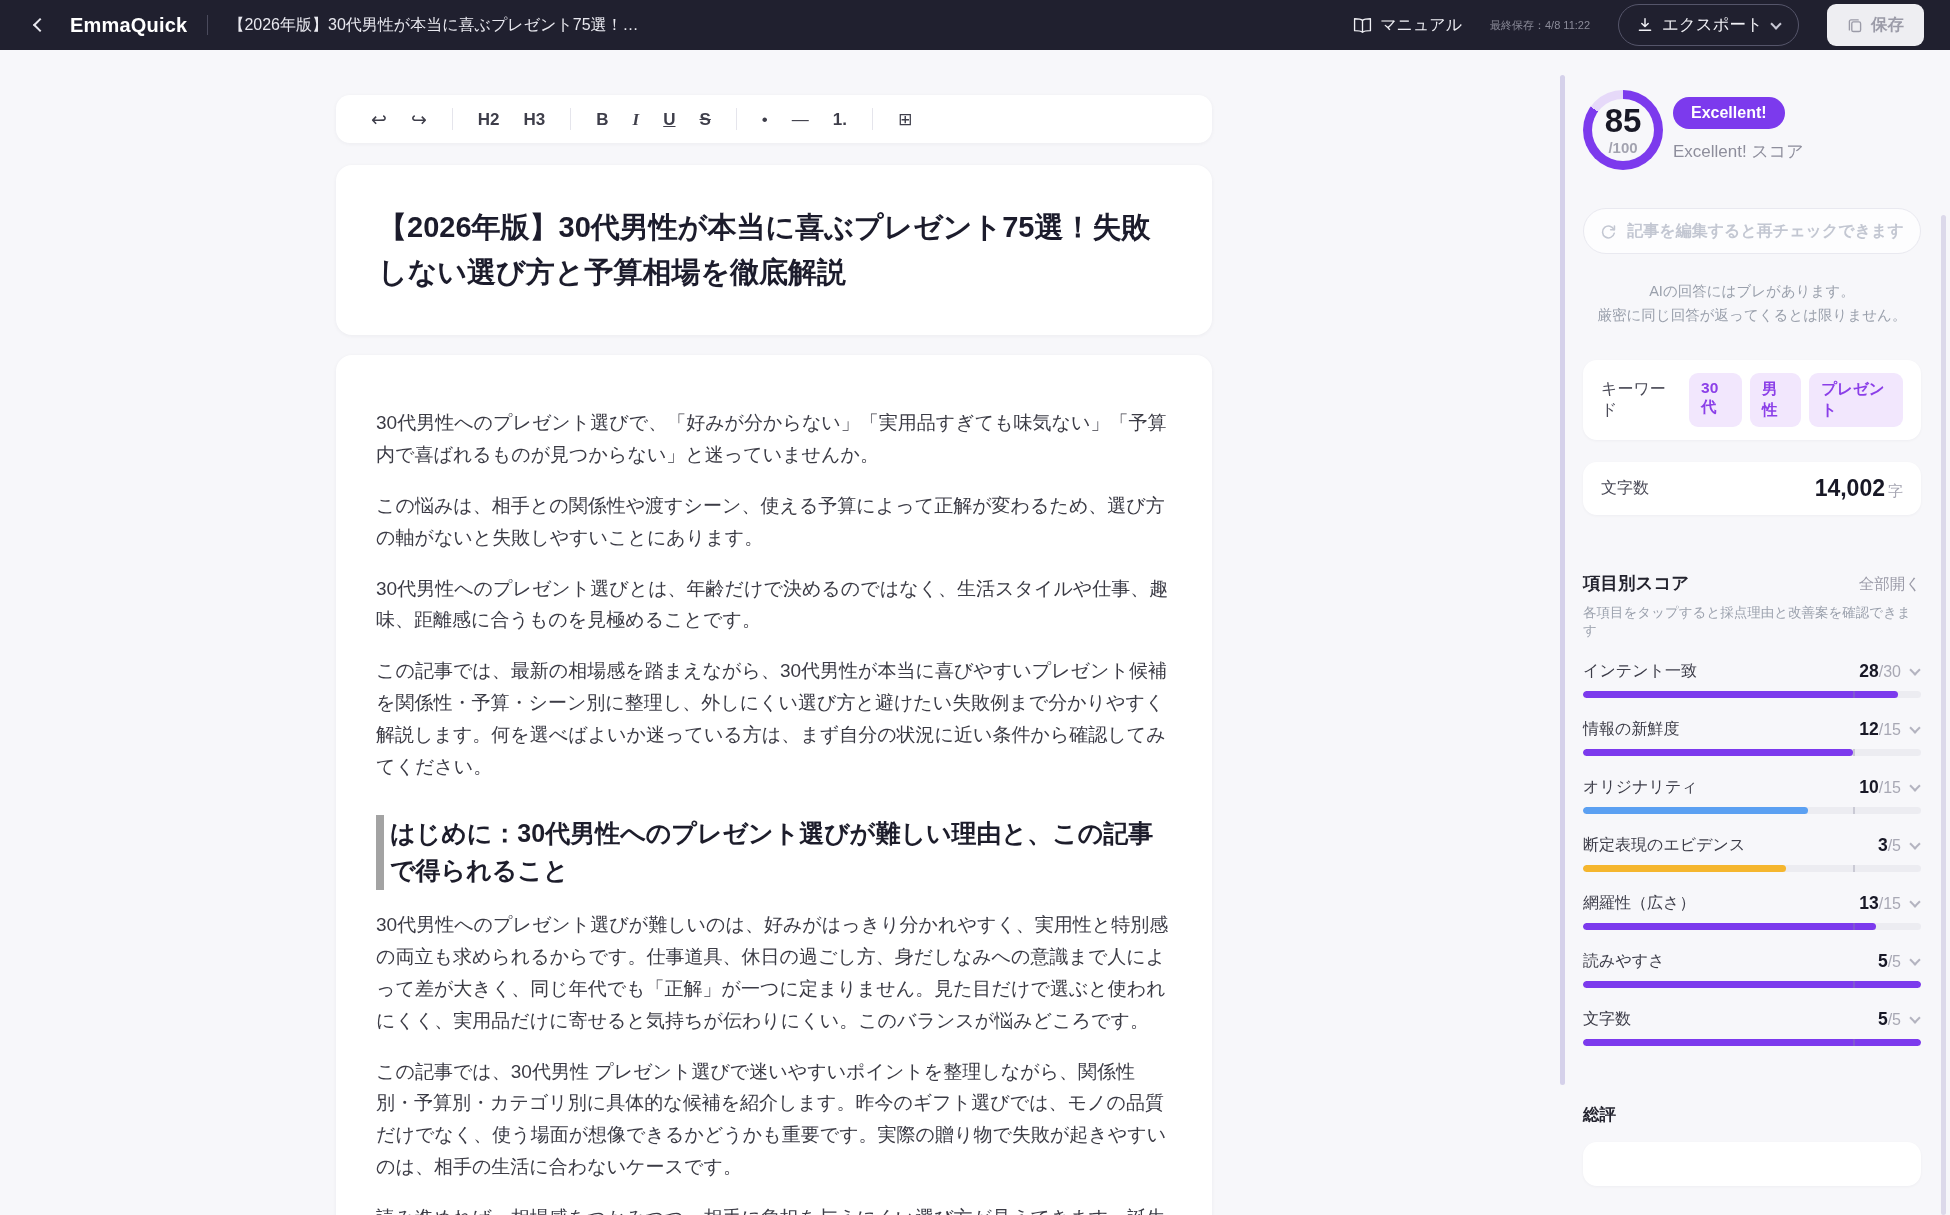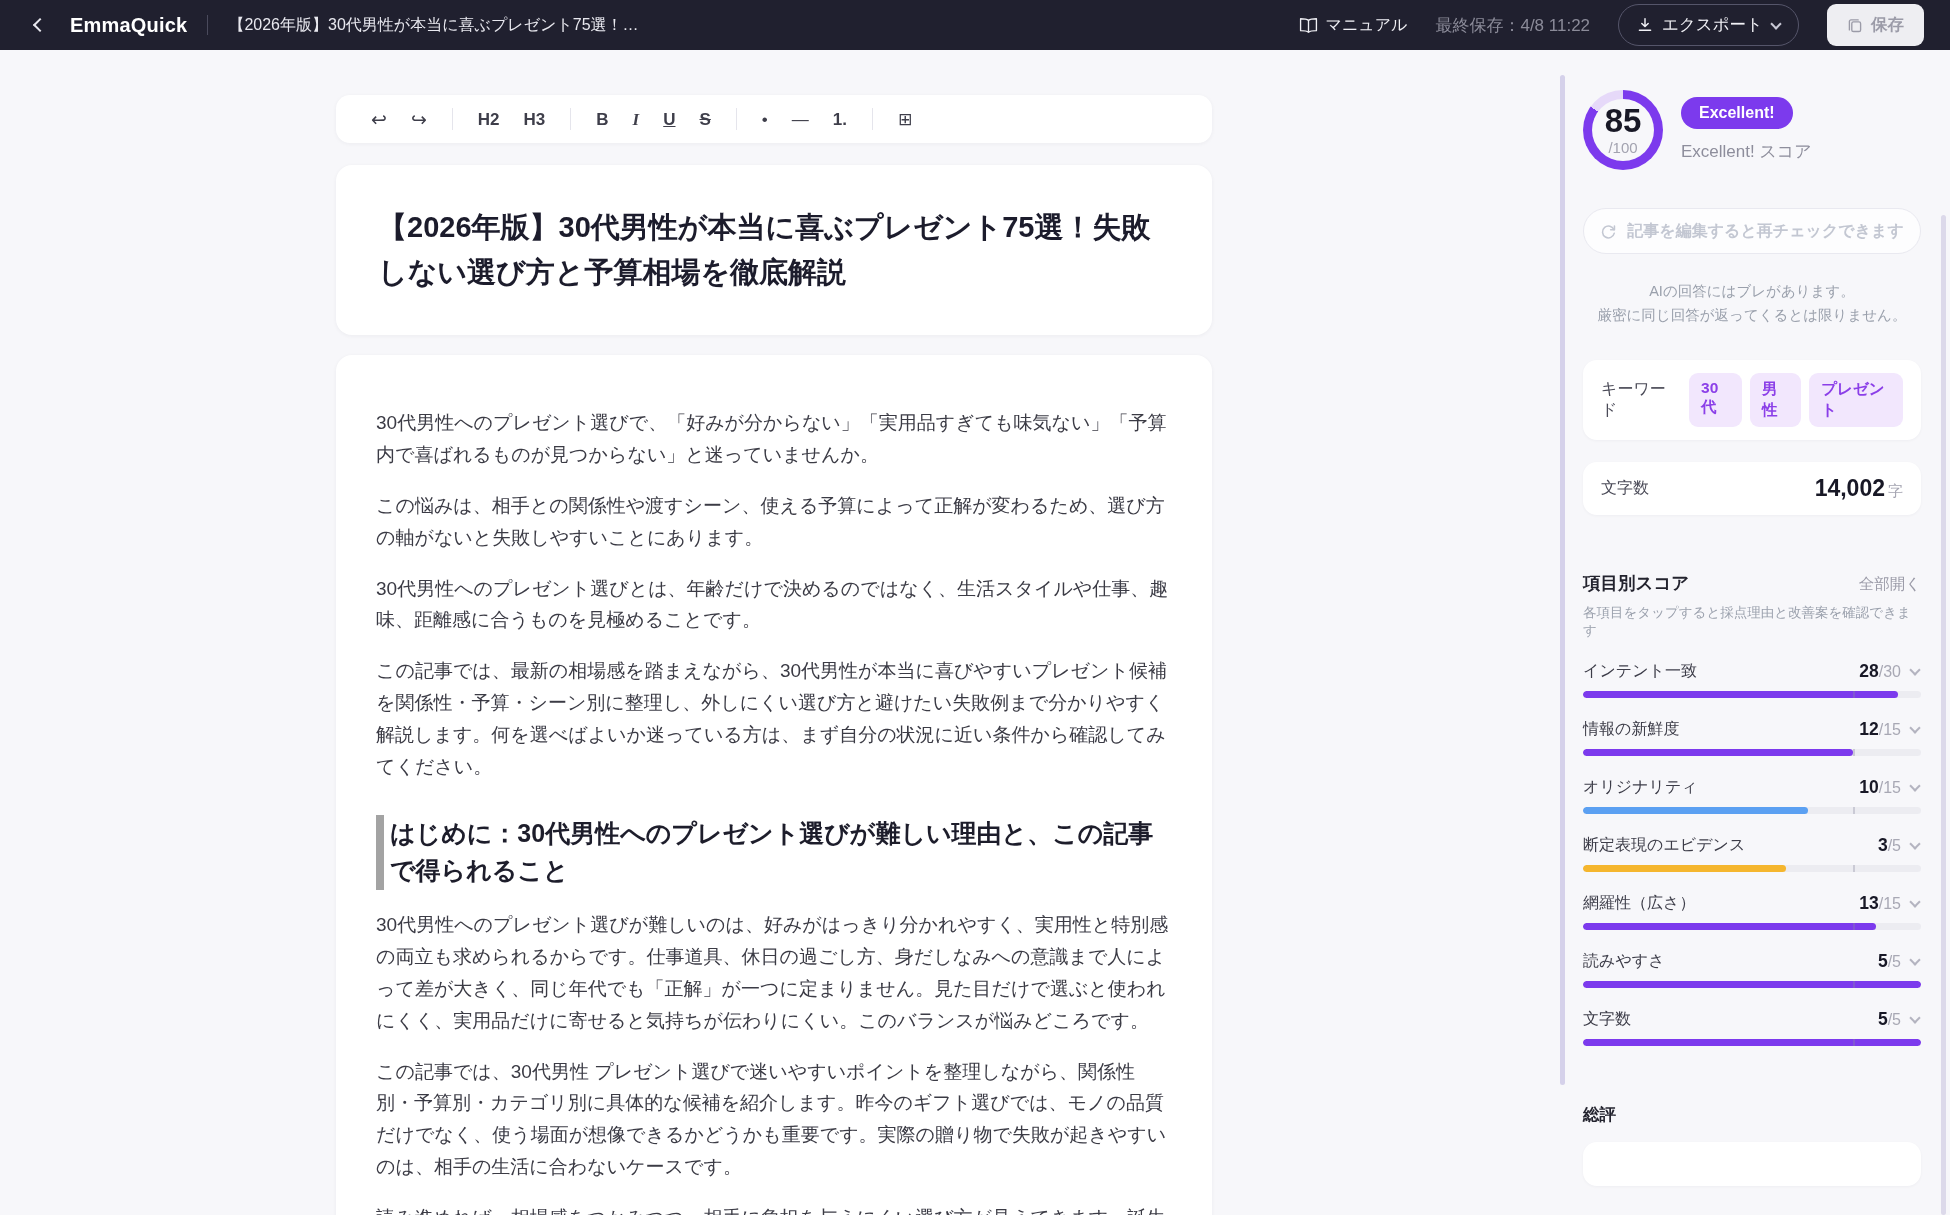--- a/index.html
+++ b/index.html
@@ -13,21 +13,21 @@
     height:50px; background:#20202f; display:flex; align-items:center;
     padding:0 26px; gap:16px; color:#fff;
   }
   .back-btn { width:28px;height:28px;display:flex;align-items:center;justify-content:center;cursor:pointer; }
   .back-chev { width:10px;height:10px;border-left:2px solid #e8e8ef;border-bottom:2px solid #e8e8ef;transform:rotate(45deg); }
   .app-name { font-size:20px; font-weight:800; letter-spacing:.2px; }
   .tb-divider { width:1px; height:20px; background:#4a4a5c; margin:0 4px; }
   .doc-title { font-size:16px; color:#e8e8ef; max-width:560px; white-space:nowrap; overflow:hidden; }
   .topbar-right { margin-left:auto; display:flex; align-items:center; gap:28px; }
   .manual { display:flex; align-items:center; gap:8px; font-size:16px; color:#f0f0f5; cursor:pointer; }
-  .last-saved { font-size:17px; color:#8b8b99; }
+  .last-saved { font-size:11px; color:#8b8b99; }
   .export-btn {
     display:flex; align-items:center; gap:9px; font-size:16.5px; color:#f2f2f7;
     border:1px solid #55556a; border-radius:21px; padding:9px 18px; background:transparent; cursor:pointer;
   }
   .chev-down { width:8px;height:8px;border-left:2px solid #c9c9d6;border-bottom:2px solid #c9c9d6;transform:rotate(-45deg);margin-top:-3px; }
   .save-btn {
     display:flex; align-items:center; gap:8px; font-size:16.5px; color:#9b9ba8; font-weight:700;
     background:#eeeef2; border:none; border-radius:9px; padding:10px 20px; cursor:pointer;justify-content:space-between;
   }
   
@@ -63,32 +63,32 @@
   .body-card p { font-size:19px; line-height:1.68; color:#3b3b45; margin-bottom:19px; }
   .body-card h2 {
     font-size:25px; line-height:1.5; font-weight:800; color:#1d1d2b;
     border-left:8px solid #a3a3a3; padding-left:6px; margin:32px 0 19px 0;
   }
   
   .pane-scroll { position:absolute; left:1560px; top:25px; width:5px; height:1010px; background:#d5d1ea; border-radius:3px; }
   .side-scroll { position:absolute; left:1941px; top:165px; width:5px; height:1000px; background:#dcd9ea; border-radius:3px; }
   
   .sidebar { position:absolute; left:1583px; top:0; width:338px; }
-  .score-head { margin-top:40px; display:flex; align-items:center; gap:18px; }
+  .score-head { margin-top:40px; display:flex; align-items:center; gap:10px; }
   .ring {
     width:80px; height:80px; border-radius:50%; flex-shrink:0;
     background:conic-gradient(from 0deg, #7c3aed 0% 85%, #e6d9f9 85% 100%);
     display:flex; align-items:center; justify-content:center;
   }
   .ring-inner {
     width:62px; height:62px; border-radius:50%; background:#f7f7fa;
     display:flex; flex-direction:column; align-items:center; justify-content:center;
   }
   .ring-score { font-size:33px; font-weight:800; color:#181826; line-height:1; }
-  .ring-max { font-size:15px; color:#a3a3b0; margin-top:2px; }
+  .ring-max { font-size:15px; color:#a3a3b0; margin-top:2px;font-weight:bold; }
   .badge {
     display:inline-block; background:#7c3aed; color:#fff; font-weight:800; font-size:16px;
     border-radius:17px; padding:7px 18px;
   }
   .badge-caption { font-size:17px; color:#8e8e9c; margin-top:11px; }
   .recheck-btn {
     margin-top:38px; width:100%; height:46px; border-radius:23px;
     background:#fdfdfe; border:1px solid #e9e9f0; color:#c3c7d2; font-size:16px; font-weight:700;
     display:flex; align-items:center; justify-content:center; gap:10px; cursor:pointer; font-family:inherit;
   }

